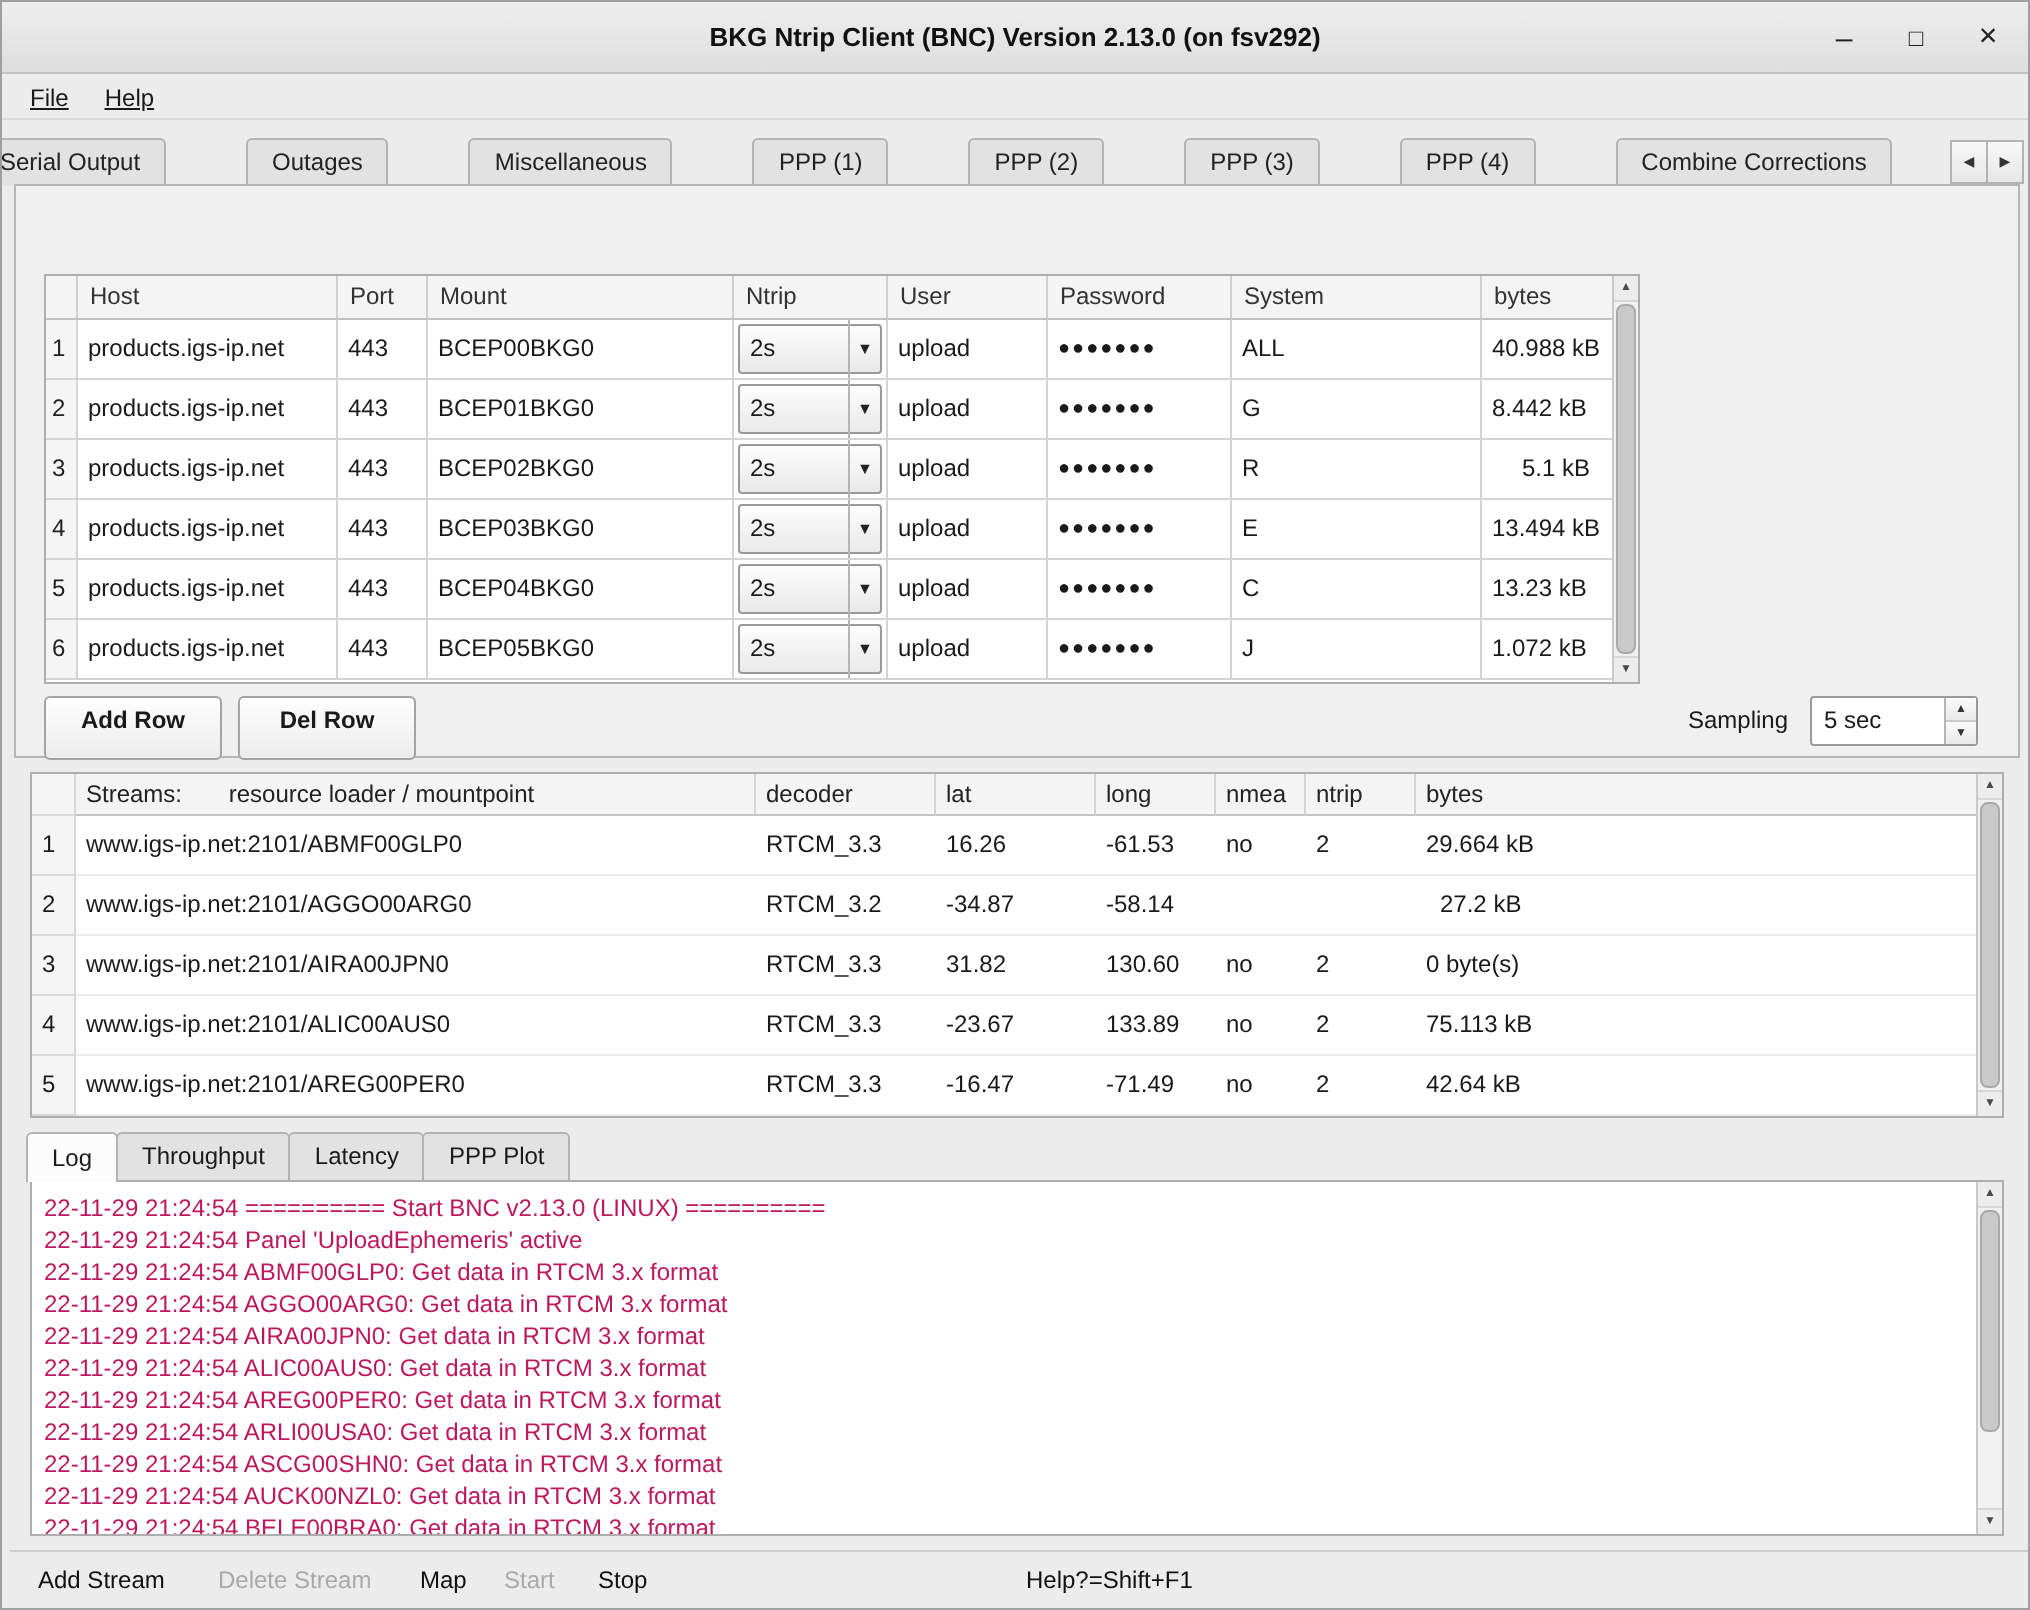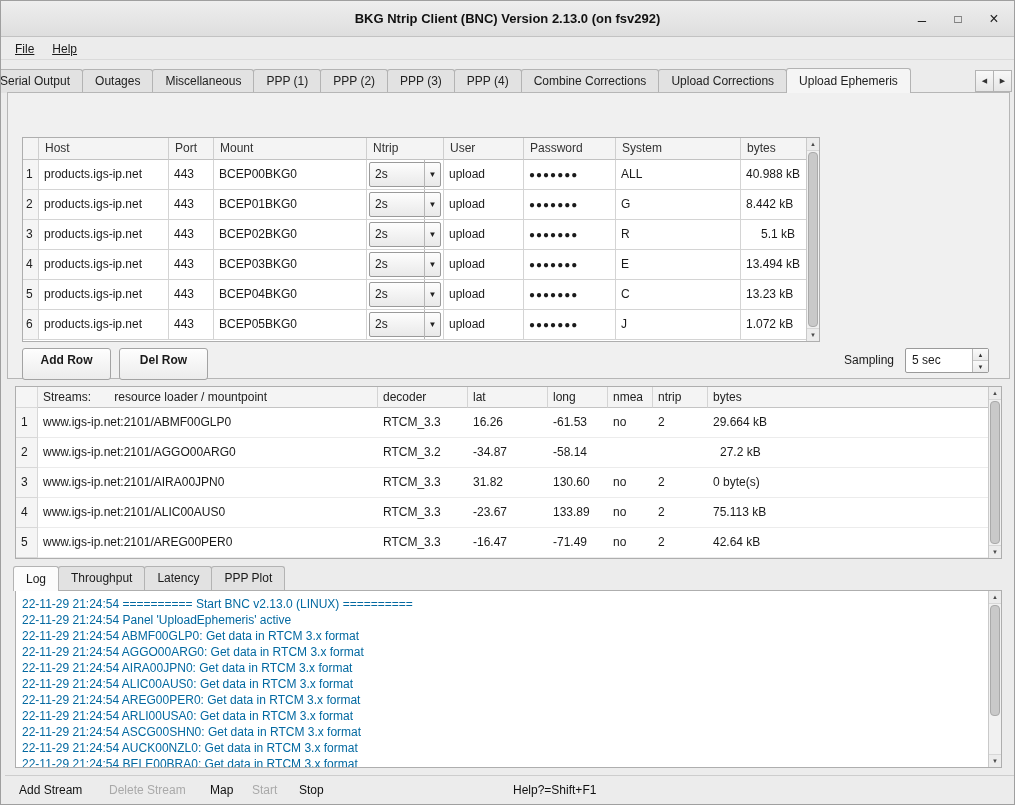--- a/index.html
+++ b/index.html
@@ -30,21 +30,21 @@
     display: flex; align-items: center; padding-left: 6px; gap: 2px;
     background: #ececec; border-bottom: 1px solid #dadada; text-decoration: underline; }
   .menu-item { display: inline-block; padding: 2px 8px; }
   .menu-item::first-letter { text-decoration: underline; }
 
   
   .tabbar { position: absolute; top: 67px; left: 0; width: 972px; height: 25px;
     display: flex; align-items: flex-end; overflow: hidden; white-space: nowrap; }
   .tab { height: 24px; line-height: 23px; padding: 0 12px; background: #e2e2e2;
     border: 1px solid #b3b3b3; border-bottom: none; border-radius: 3px 3px 0 0;
-    margin-right: -1px; color: #222; flex: none; }
+    margin-right: -1px; color: #222; flex: none; margin-left: 41px; }
   .tab.first { margin-left: -14px; }
   .tab.active { background: #f5f5f5; height: 25px; line-height: 25px; position: relative; z-index: 3; }
   .tab-scroll { position: absolute; top: 69px; right: 2px; display: flex; z-index: 4; }
   .tab-scroll-btn { width: 19px; height: 22px; border: 1px solid #b3b3b3; margin-left: -1px;
     background: linear-gradient(#f8f8f8, #e6e6e6); display: flex; align-items: center;
     justify-content: center; font-size: 7px; color: #333; }
 
   
   .pane { position: absolute; left: 6px; top: 91px; width: 1003px; height: 287px;
     border: 1px solid #b6b6b6; background: #f0f0f0; z-index: 1; }
@@ -114,21 +114,21 @@
 
   
   .btabs { position: absolute; left: 12px; top: 565px; display: flex; height: 25px; z-index: 2; }
   .btab { height: 24px; line-height: 23px; padding: 0 12px; background: #e2e2e2;
     border: 1px solid #b3b3b3; border-bottom: none; border-radius: 3px 3px 0 0; margin-right: -1px; }
   .btab.active { background: #fcfcfc; height: 25px; line-height: 25px; position: relative; z-index: 3; }
   .logframe { position: absolute; left: 14px; top: 589px; width: 987px; height: 178px;
     border: 1px solid #aeaeae; background: #fff; z-index: 1; }
   .log-content { position: absolute; left: 0; top: 0; right: 13px; bottom: 0;
     overflow: hidden; padding: 5px 0 0 6px; }
-  .log-line { height: 16px; line-height: 16px; white-space: pre; font-size: 12px; color: #0369a1; }
+  .log-line { height: 16px; line-height: 16px; white-space: pre; font-size: 12px; color: #be185d; }
 
   
   .vscroll { position: absolute; top: 0; right: 0; bottom: 0; width: 13px;
     background: #f1f1f1; border-left: 1px solid #c9c9c9; display: flex; flex-direction: column; }
   .sb-btn { height: 13px; display: flex; align-items: center; justify-content: center;
     font-size: 6px; color: #4a4a4a; background: #ececec; flex: none; }
   .sb-btn.up { border-bottom: 1px solid #d7d7d7; }
   .sb-btn.down { border-top: 1px solid #d7d7d7; }
   .sb-track { flex: 1; position: relative; }
   .sb-thumb { position: absolute; left: 1px; right: 1px; border-radius: 4px;

